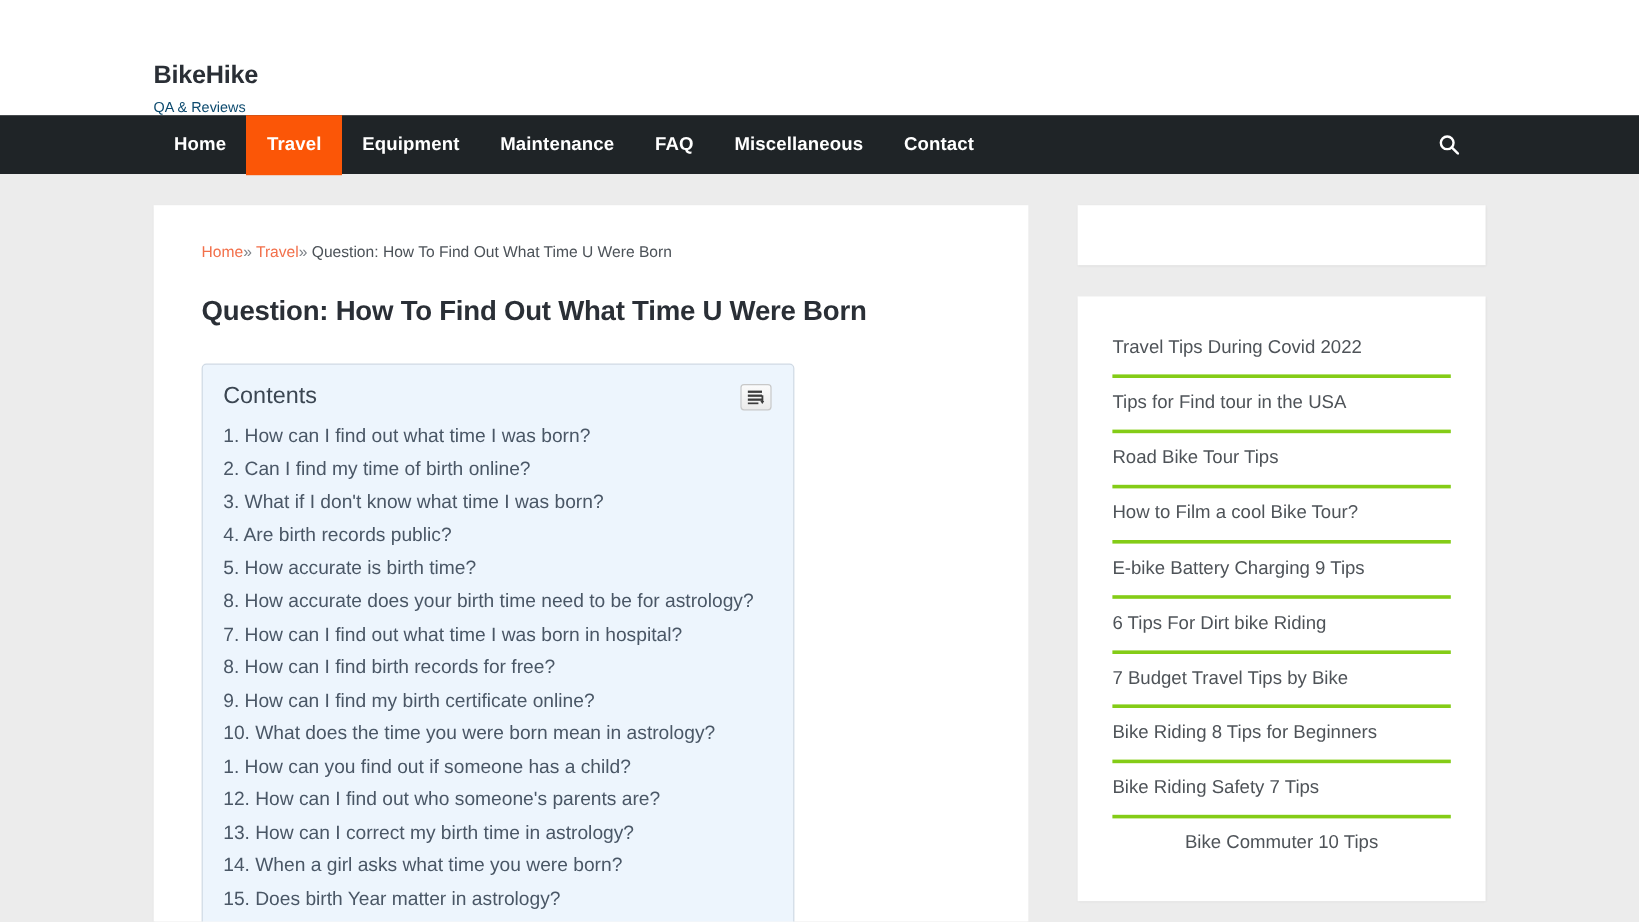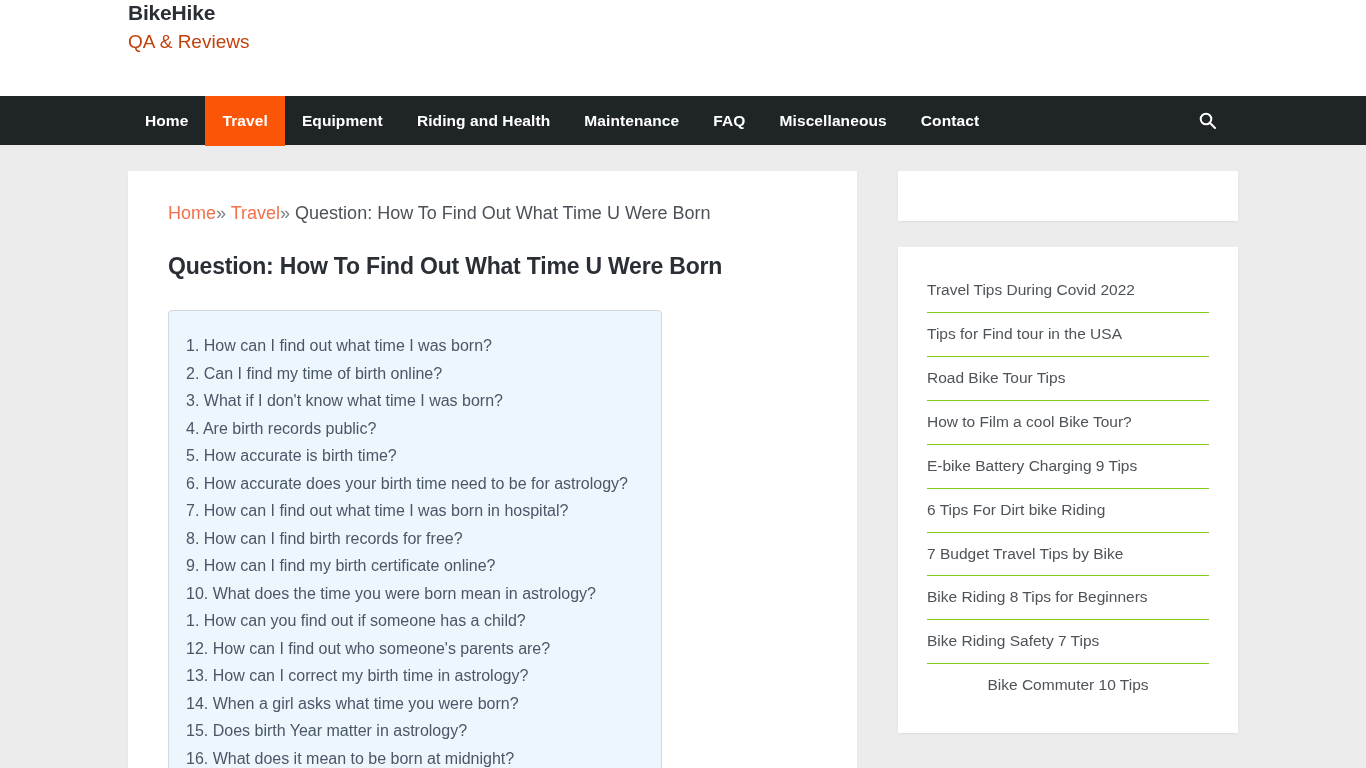--- a/index.html
+++ b/index.html
@@ -10,32 +10,32 @@
     overflow: hidden;
   }
 
   
   .site-header {
     background: #ffffff;
     height: 96px;
     padding: 0 128px;
     display: flex;
     flex-direction: column;
-    justify-content: flex-start;
+    justify-content: flex-end;
   }
   .site-title {
     font-size: 21px;
     font-weight: bold;
     color: #2a2f36;
     letter-spacing: -0.2px;
     line-height: 1.2;
   }
   .site-tagline {
-    font-size: 19px;
-    color: #c2410c;
+    font-size: 12px;
+    color: #0c4a6e;
     margin-top: 6px;
     line-height: 1.2;
   }
 
   
   .nav-wrap {
     background: #1f2427;
     height: 49px;
     position: relative;
     display: flex;
@@ -81,21 +81,21 @@
   }
   .content-card {
     background: #ffffff;
     width: 730px;
     min-height: 600px;
     padding: 30px 40px 40px 40px;
     box-shadow: 0 1px 2px rgba(0,0,0,0.06);
   }
 
   .breadcrumb {
-    font-size: 18px;
+    font-size: 13px;
     color: #4c5258;
     line-height: 1.4;
     margin-bottom: 26px;
   }
   .breadcrumb a {
     color: #f2704b;
     text-decoration: none;
     cursor: pointer;
   }
   .breadcrumb .sep { color: #7d8288; }
@@ -169,21 +169,21 @@
   }
   .widget-empty {
     height: 50px;
     margin-bottom: 26px;
   }
   .widget-list {
     padding: 22px 29px 26px 29px;
   }
   .widget-list ul { list-style: none; }
   .widget-list li {
-    border-bottom: 1px solid #84cc16;
+    border-bottom: 3px solid #84cc16;
   }
   .widget-list li:last-child { border-bottom: none; text-align: center; }
   .widget-list a {
     display: block;
     font-size: 15.5px;
     color: #4e5358;
     text-decoration: none;
     padding: 11px 0;
     line-height: 1.35;
     cursor: pointer;
@@ -195,21 +195,20 @@
 <header class="site-header">
   <div class="site-title">BikeHike</div>
   <div class="site-tagline">QA &amp; Reviews</div>
 </header>
 
 <nav class="nav-wrap">
   <ul class="nav-menu" id="nav-menu">
       <li class="nav-item">Home</li>
       <li class="nav-item active">Travel</li>
       <li class="nav-item">Equipment</li>
-      <li class="nav-item">Riding and Health</li>
       <li class="nav-item">Maintenance</li>
       <li class="nav-item">FAQ</li>
       <li class="nav-item">Miscellaneous</li>
       <li class="nav-item">Contact</li>
     </ul>
   <div class="nav-search">
     <span>
       <svg width="17" height="17" viewBox="0 0 17 17" fill="none">
         <circle cx="7" cy="7" r="5.3" stroke="#ffffff" stroke-width="2"></circle>
         <line x1="10.8" y1="10.8" x2="16" y2="16" stroke="#ffffff" stroke-width="2" stroke-linecap="round"></line>
@@ -222,27 +221,42 @@
 
   <main class="content-card">
 
     <div class="breadcrumb">
       <a>Home</a><span class="sep">»</span> <a>Travel</a><span class="sep">»</span> <span>Question: How To Find Out What Time U Were Born</span>
     </div>
 
     <h1 class="entry-title">Question: How To Find Out What Time U Were Born</h1>
 
     <div class="toc">
+      <div class="toc-header">
+        <div class="toc-title">Contents</div>
+        <div class="toc-toggle">
+          <span>
+            <svg width="14" height="12" viewBox="0 0 14 12">
+              <rect x="0" y="0.5" width="12" height="1.9" fill="#3c3c3c"></rect>
+              <rect x="0" y="3.8" width="12" height="1.9" fill="#3c3c3c"></rect>
+              <rect x="0" y="7.1" width="12" height="1.9" fill="#3c3c3c"></rect>
+              <rect x="0" y="10.4" width="9" height="1.6" fill="#3c3c3c"></rect>
+              <rect x="11.6" y="4.4" width="1.5" height="5.2" fill="#3c3c3c"></rect>
+              <path d="M10.6 9.2 L13.9 9.2 L12.25 11.6 Z" fill="#3c3c3c"></path>
+            </svg>
+          </span>
+        </div>
+      </div>
       <ul class="toc-list" id="toc-list">
           <li>1. How can I find out what time I was born?</li>
           <li>2. Can I find my time of birth online?</li>
           <li>3. What if I don't know what time I was born?</li>
           <li>4. Are birth records public?</li>
           <li>5. How accurate is birth time?</li>
-          <li>6. How accurate does your birth time need to be for astrology?</li>
+          <li>8. How accurate does your birth time need to be for astrology?</li>
           <li>7. How can I find out what time I was born in hospital?</li>
           <li>8. How can I find birth records for free?</li>
           <li>9. How can I find my birth certificate online?</li>
           <li>10. What does the time you were born mean in astrology?</li>
           <li>1. How can you find out if someone has a child?</li>
           <li>12. How can I find out who someone's parents are?</li>
           <li>13. How can I correct my birth time in astrology?</li>
           <li>14. When a girl asks what time you were born?</li>
           <li>15. Does birth Year matter in astrology?</li>
           <li>16. What does it mean to be born at midnight?</li>

